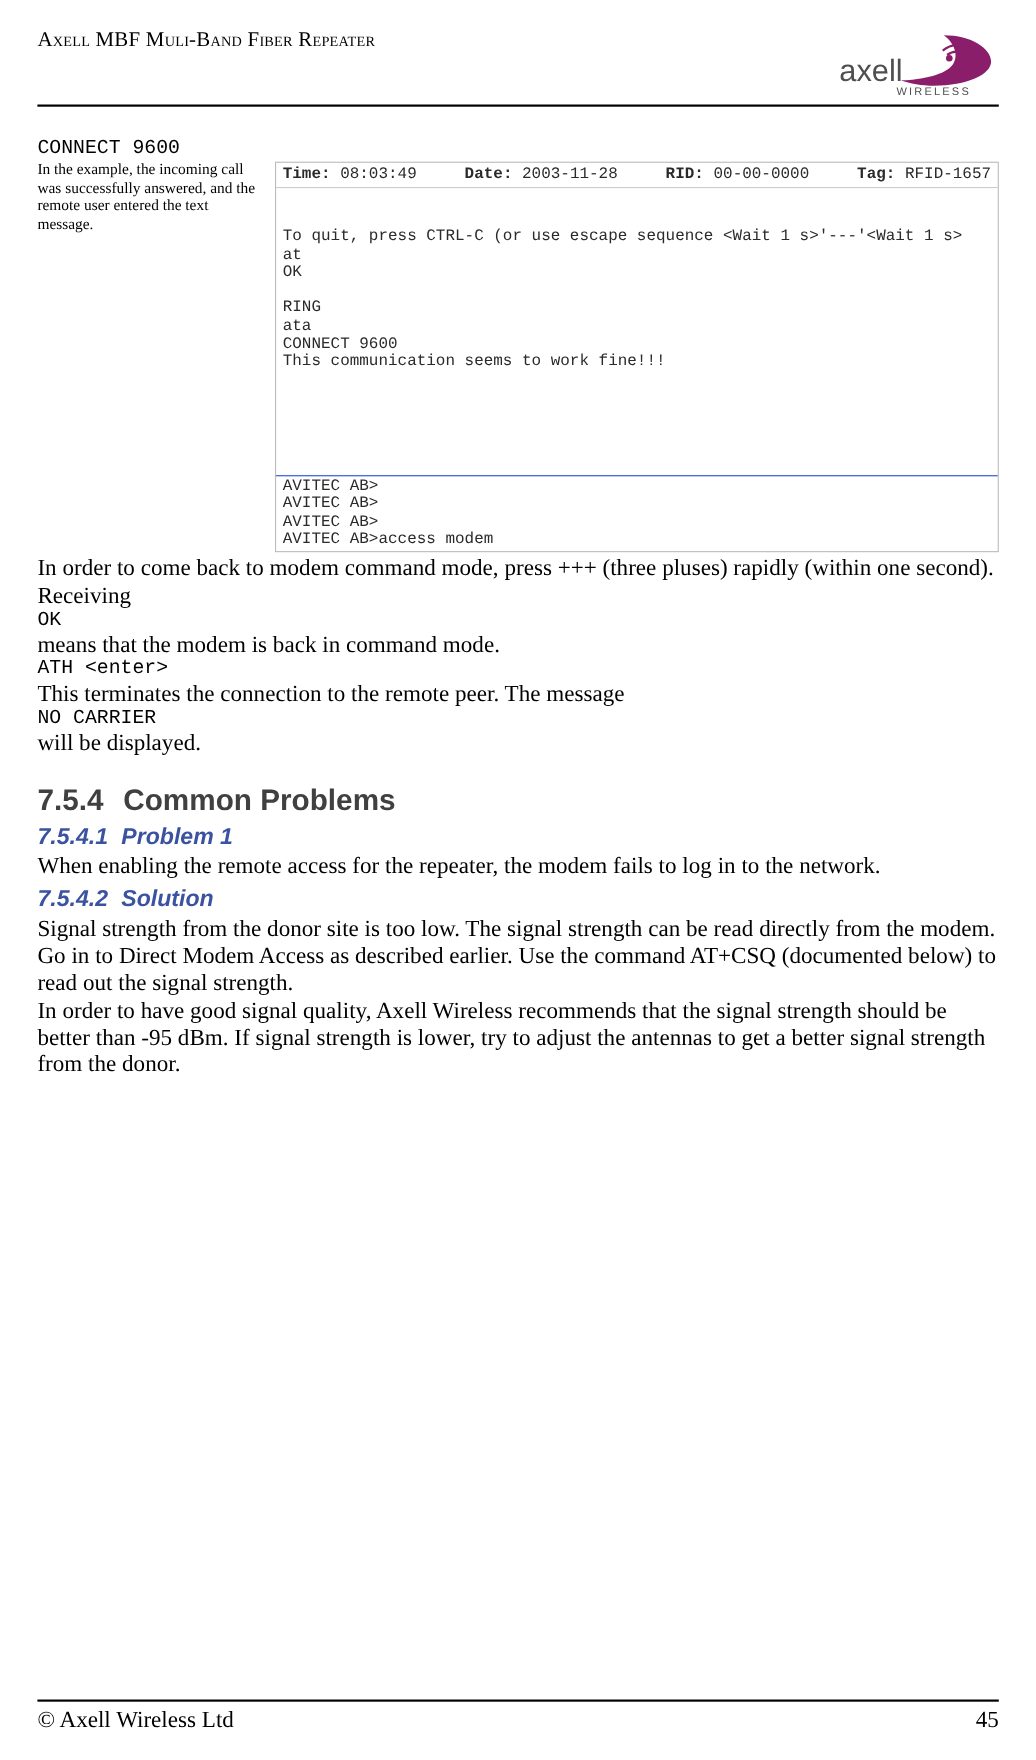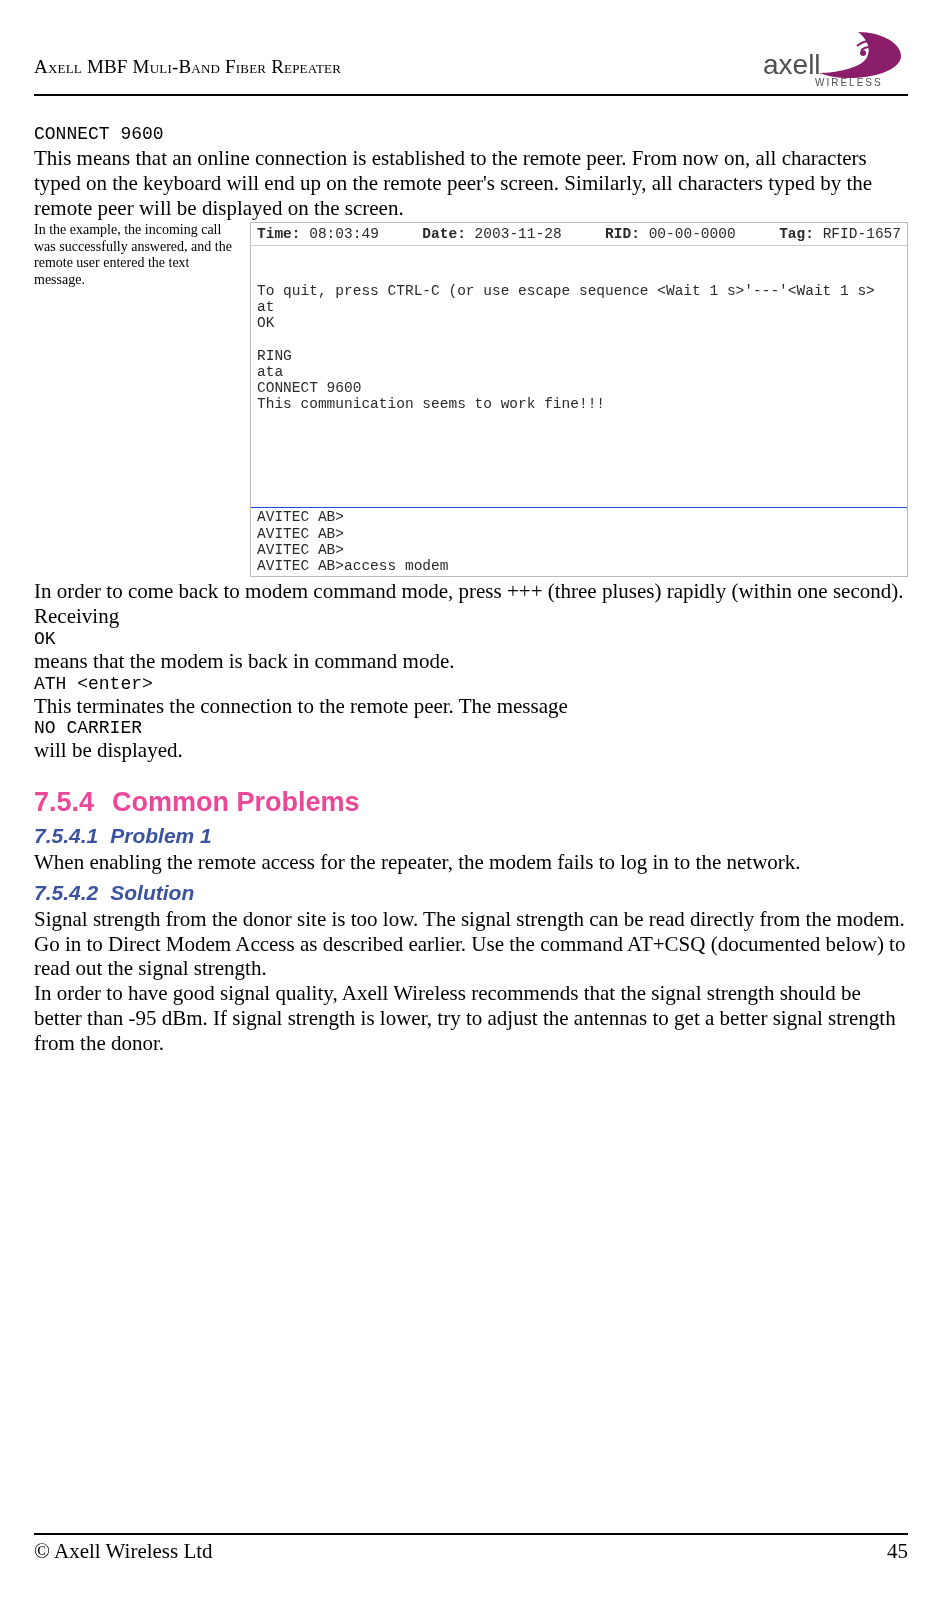--- a/index.html
+++ b/index.html
@@ -18,21 +18,21 @@
     }
     .page {
       padding: 26px 34px 0 34px;
       box-sizing: border-box;
       position: relative;
       height: 100%;
     }
     .header {
       display: flex;
       justify-content: space-between;
-      align-items: flex-end;
+      align-items: flex-start;
       gap: 48px;
     }
     .header-left {
       flex: 1;
     }
     .doc-title {
       font-variant: small-caps;
       font-size: 19px;
       letter-spacing: 0.2px;
       margin-bottom: 14px;
@@ -108,21 +108,21 @@
     .terminal .bottom {
       border-top: 1px solid #1d4ed8;
       padding: 1px 6px 2px 6px;
       white-space: pre;
       line-height: 1.12;
     }
     .h2 {
       font-family: Arial, Helvetica, sans-serif;
       font-weight: bold;
       font-size: 27px;
-      color: #ec4899;
+      color: #404040;
       margin-top: 24px;
       margin-bottom: 4px;
     }
     .h2num {
       margin-right: 18px;
     }
     .h3 {
       font-family: Arial, Helvetica, sans-serif;
       font-weight: bold;
       font-style: italic;
@@ -131,21 +131,21 @@
       margin-top: 6px;
       margin-bottom: 1px;
     }
     .h3num {
       margin-right: 12px;
     }
     .footer {
       position: absolute;
       left: 34px;
       right: 34px;
-      bottom: 36px;
+      bottom: 24px;
     }
     .footer-line {
       border-top: 2px solid #000;
       margin-bottom: 4px;
     }
     .footer-row {
       display: flex;
       justify-content: space-between;
       font-size: 21px;
     }
@@ -170,21 +170,20 @@
           <path d="M94 20 Q106 10 122 20" stroke="#8a1e6a" stroke-width="2" fill="none"></path>
           <text x="0" y="48" font-family="Arial, sans-serif" font-size="28" fill="#4f4f4f">axell</text>
           <text x="52" y="60" font-family="Arial, sans-serif" font-size="10" letter-spacing="2" fill="#4f4f4f">WIRELESS</text>
         </svg>
       </span>
     </div>
   </div>
   <div class="hr"></div>
 
   <div class="mono block">CONNECT 9600</div>
-  <div class="body-text block">This means that an online connection is established to the remote peer. From now on, all characters typed on the keyboard will end up on the remote peer's screen. Similarly, all characters typed by the remote peer will be displayed on the screen.</div>
 
   <div class="two-col">
     <div class="col-left">In the example, the incoming call was successfully answered, and the remote user entered the text message.</div>
     <div class="col-right">
       <div class="terminal">
         <div class="topbar">
           <span><b>Time:</b>&nbsp;<span>08:03:49</span></span>
           <span><b>Date:</b>&nbsp;<span>2003-11-28</span></span>
           <span><b>RID:</b>&nbsp;<span>00-00-0000</span></span>
           <span><b>Tag:</b>&nbsp;<span>RFID-1657</span></span>

